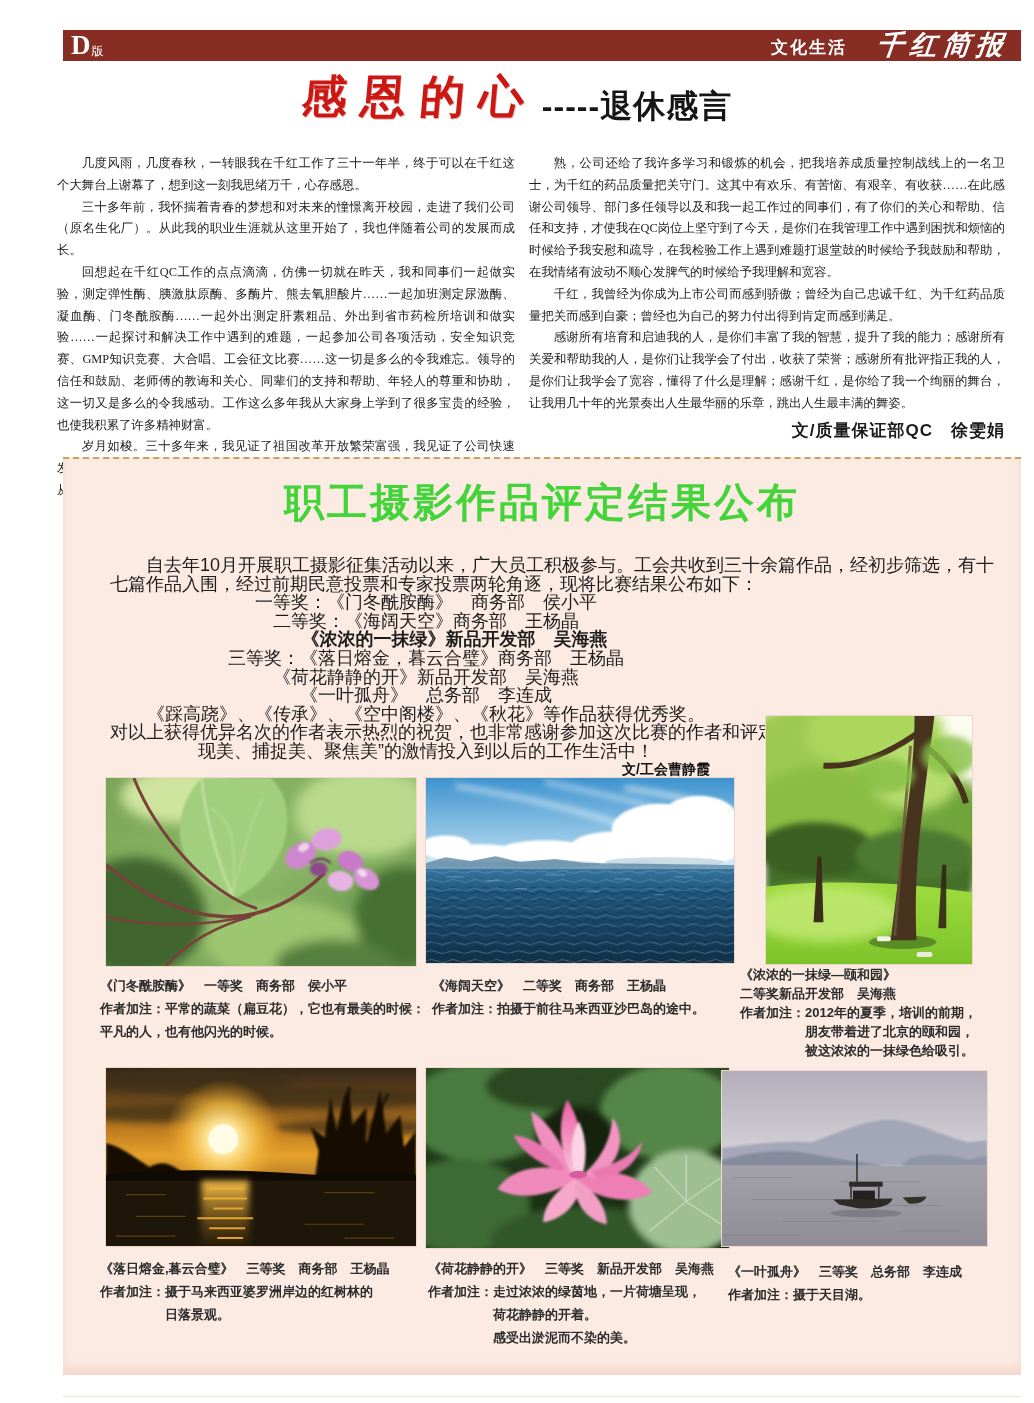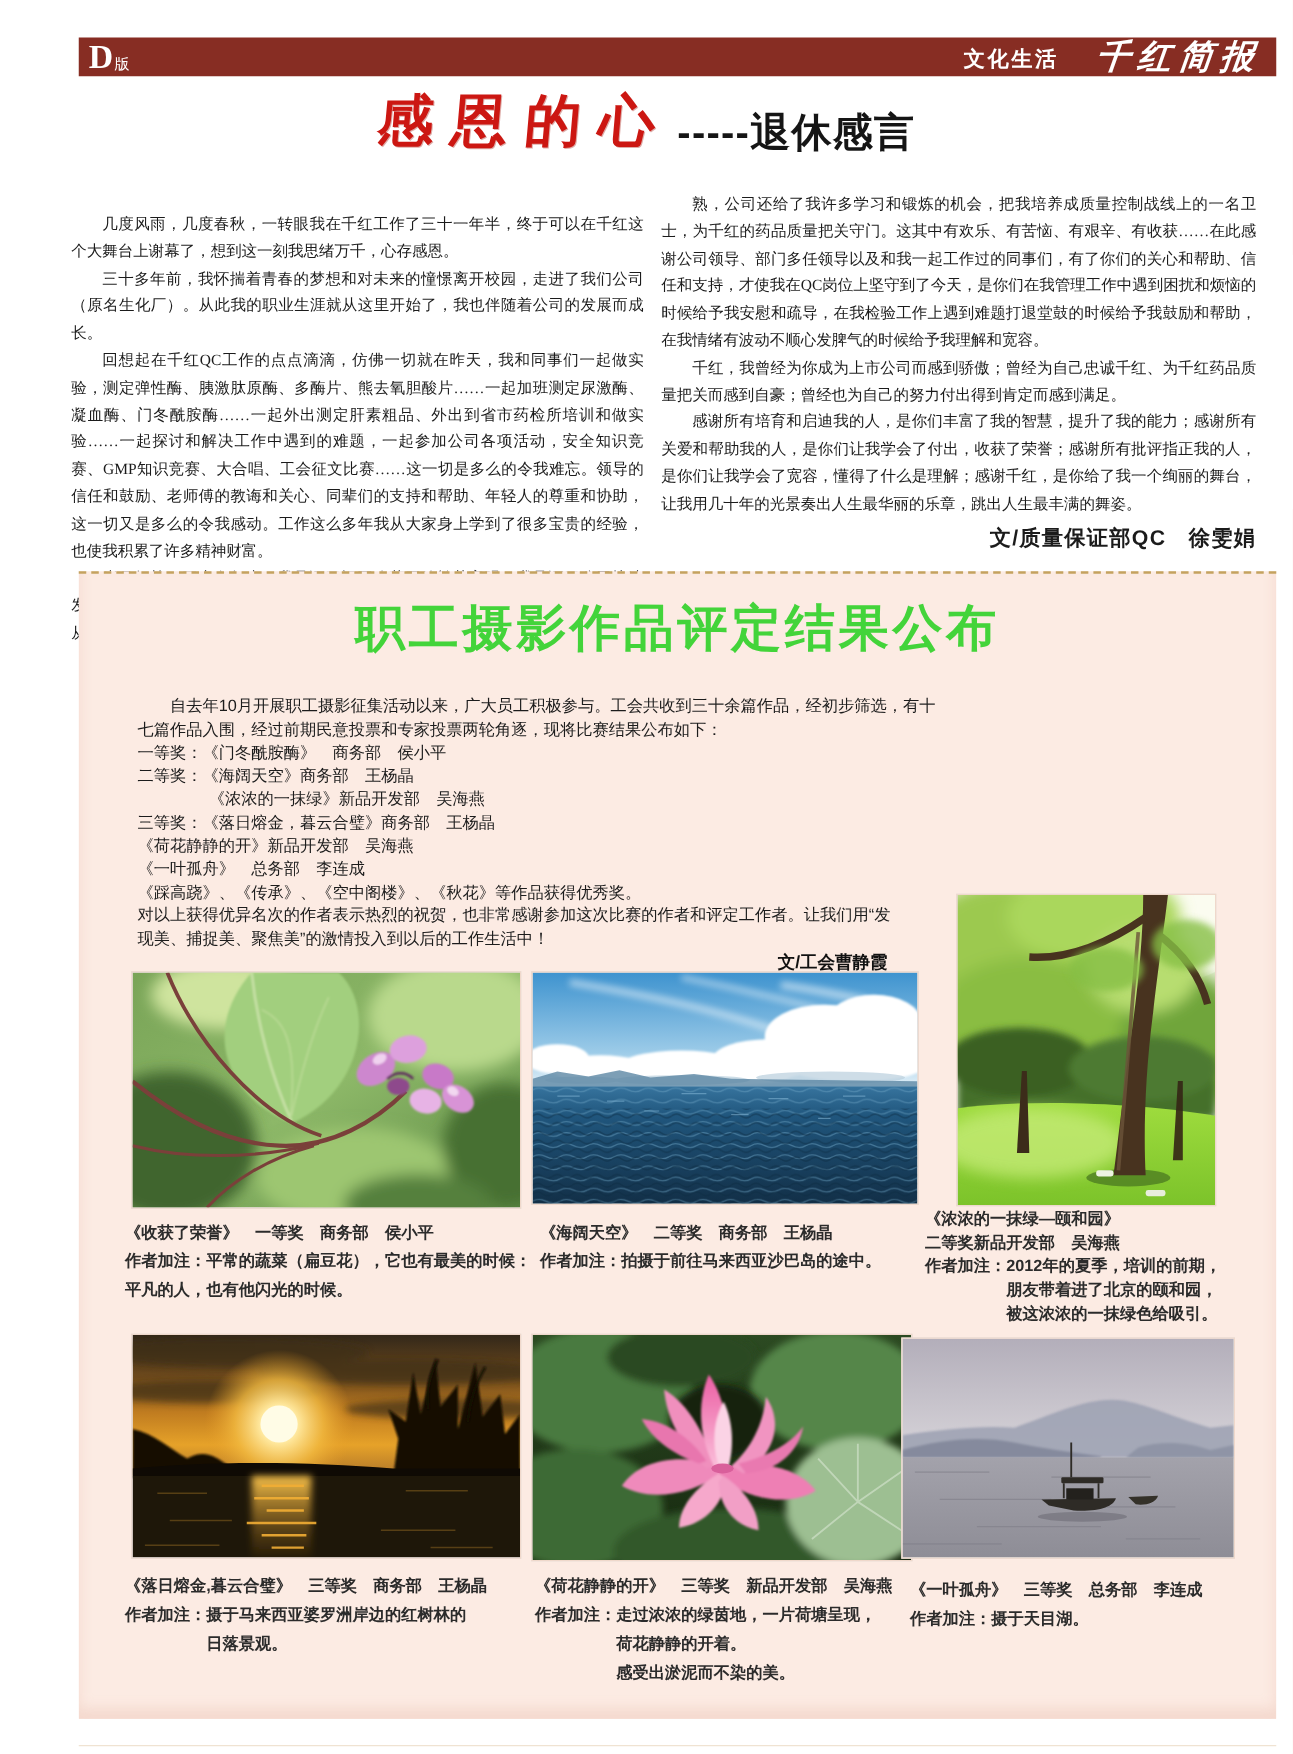--- a/index.html
+++ b/index.html
@@ -20,36 +20,36 @@
   #a1-title-inner{display:inline-flex;align-items:flex-end;}
   .a1-title{color:#cc1712;font-family:"Liberation Serif","DejaVu Serif",serif;font-weight:bold;
             font-size:45px;letter-spacing:14px;transform:skewX(-5deg);line-height:1.3;
             text-shadow:1px 1px 0 rgba(160,20,10,.35);}
   .a1-subtitle{color:#151515;font-size:32px;font-weight:bold;letter-spacing:1px;margin-left:4px;
                position:relative;top:2px;white-space:nowrap;}
   
   #article1{position:absolute;left:57px;top:153px;width:948px;display:flex;gap:14px;
             font-family:"Liberation Serif","DejaVu Serif",serif;font-size:12.4px;line-height:21.8px;
             color:#1b1b1b;text-align:justify;}
-  #article1 .col-left{width:458px;margin-top:16px;}
+  #article1 .col-left{width:458px;}
   #article1 .col-right{width:476px;}
   #article1 p{margin:0;text-indent:2em;}
   .a1-byline{font-family:"Liberation Sans","DejaVu Sans",sans-serif;font-weight:bold;font-size:17px;
              text-align:right;text-indent:0 !important;margin-top:5px !important;letter-spacing:1px;}
   
   #section2{position:absolute;left:63px;top:457px;width:958px;height:918px;background:#fcebe3;
             border-top:2px dashed #c4a25f;box-sizing:border-box;
             box-shadow:inset 0 -8px 10px rgba(228,170,150,.28);padding-left:24px;}
   #a2-title{position:absolute;left:0;top:16px;width:100%;text-align:center;color:#43d43a;
             font-size:40px;font-weight:bold;letter-spacing:3px;white-space:nowrap;}
-  #announcement{position:absolute;left:47px;top:97px;width:632px;font-size:13px;line-height:18.6px;
-                color:#1c1c1c;}
+  #announcement{position:absolute;left:47px;top:97px;width:632px;font-size:18px;line-height:18.6px;
+                color:#1c1c1c;text-align:center;}
   #announcement .ln{white-space:nowrap;}
   #announcement .ti{text-indent:2em;}
-  #announcement .ind{padding-left:57px;}
+  #announcement .ind{padding-left:57px;font-weight:bold;}
   .a2-byline{position:absolute;left:47px;top:302px;width:600px;text-align:right;font-weight:bold;
              font-size:14px;color:#111;}
   
   .photo{position:absolute;border:1px solid #efd8cb;box-sizing:border-box;background:#ddd;overflow:hidden;}
   .photo svg{display:block;width:100%;height:100%;}
   #photo1{left:42px;top:318px;width:312px;height:190px;}
   #photo2{left:362px;top:318px;width:310px;height:187px;}
   #photo3{left:702px;top:256px;width:208px;height:250px;}
   #photo4{left:42px;top:608px;width:312px;height:180px;}
   #photo5{left:362px;top:608px;width:305px;height:182px;}
@@ -385,21 +385,21 @@
           <rect x="132" y="121" width="22" height="9" fill="#23211d"></rect>
           <path d="M130 117 v12 M158 117 v12" stroke="#2e2b26" stroke-width="1.5"></path>
           <path d="M136 84 v28" stroke="#2e2b26" stroke-width="1.5"></path>
           <path d="M182 128 L206 127 C 204 133 196 135 188 134 Z" fill="#343129"></path>
         </g>
         <ellipse cx="145" cy="144" rx="36" ry="4" fill="#6e6d76" opacity=".6"></ellipse>
       </svg>
     </div>
 
     <div class="caption" id="cap1">
-      <div>《收获了荣誉》　一等奖　商务部　侯小平</div>
+      <div>《门冬酰胺酶》　一等奖　商务部　侯小平</div>
       <div>作者加注：平常的蔬菜（扁豆花），它也有最美的时候：</div>
       <div>平凡的人，也有他闪光的时候。</div>
     </div>
 
     <div class="caption" id="cap2">
       <div>《海阔天空》　二等奖　商务部　王杨晶</div>
       <div>作者加注：拍摄于前往马来西亚沙巴岛的途中。</div>
     </div>
 
     <div class="caption" id="cap3">

